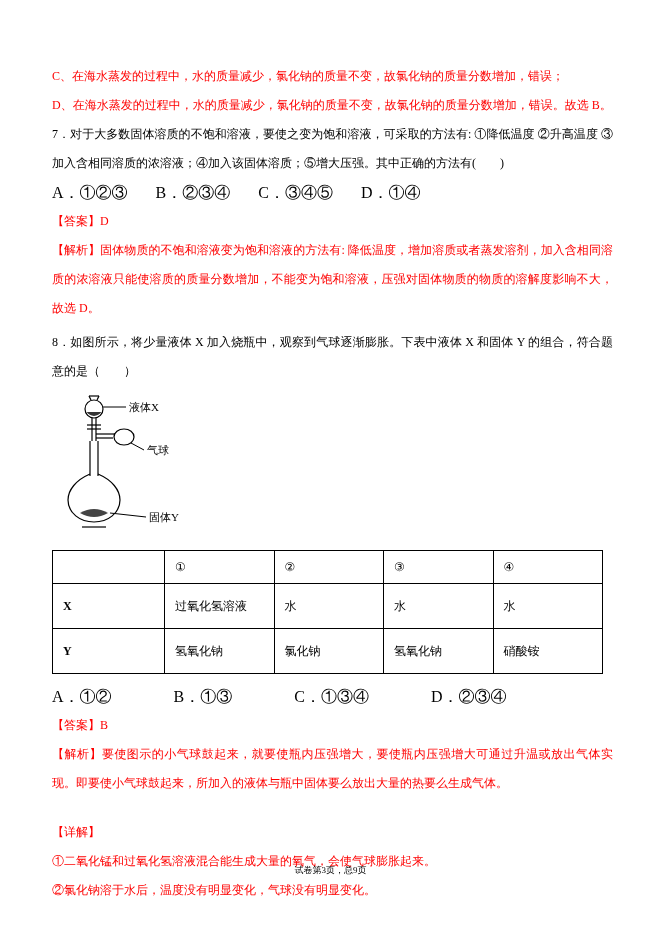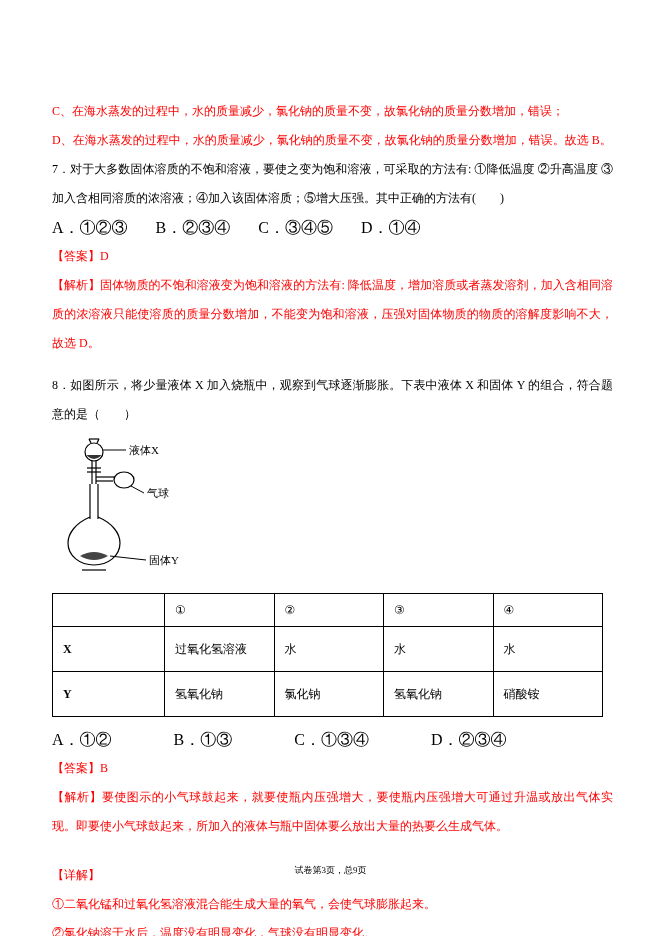--- a/index.html
+++ b/index.html
@@ -6,27 +6,27 @@
   html, body { margin: 0; padding: 0; }
   body {
     width: 661px; height: 936px;
     background: #ffffff;
     color: #000;
     font-family: "Liberation Serif", "DejaVu Serif", serif;
   }
   .page {
     position: relative;
     width: 661px; height: 936px;
-    padding: 97px 48px 0 52px;
+    padding: 62px 48px 0 52px;
     overflow: hidden;
   }
   .para { font-size: 12px; line-height: 29px; margin: 0; text-align: justify; }
   .red { color: #fe0000; }
   .black { color: #000; }
-  .mt6 { margin-top: 13px; }
+  .mt6 { margin-top: 5px; }
   .mt8 { margin-top: 20px; }
   .mt16 { margin-top: 8px; }
   .options { display: flex; font-size: 16px; line-height: 29px; }
   .options-q7 span { margin-right: 28px; }
   .options-q8 span { margin-right: 62px; }
   .diagram { margin: 8px 0 4px 2px; }
   table.combo {
     border-collapse: collapse;
     width: 551px;
     table-layout: fixed;

